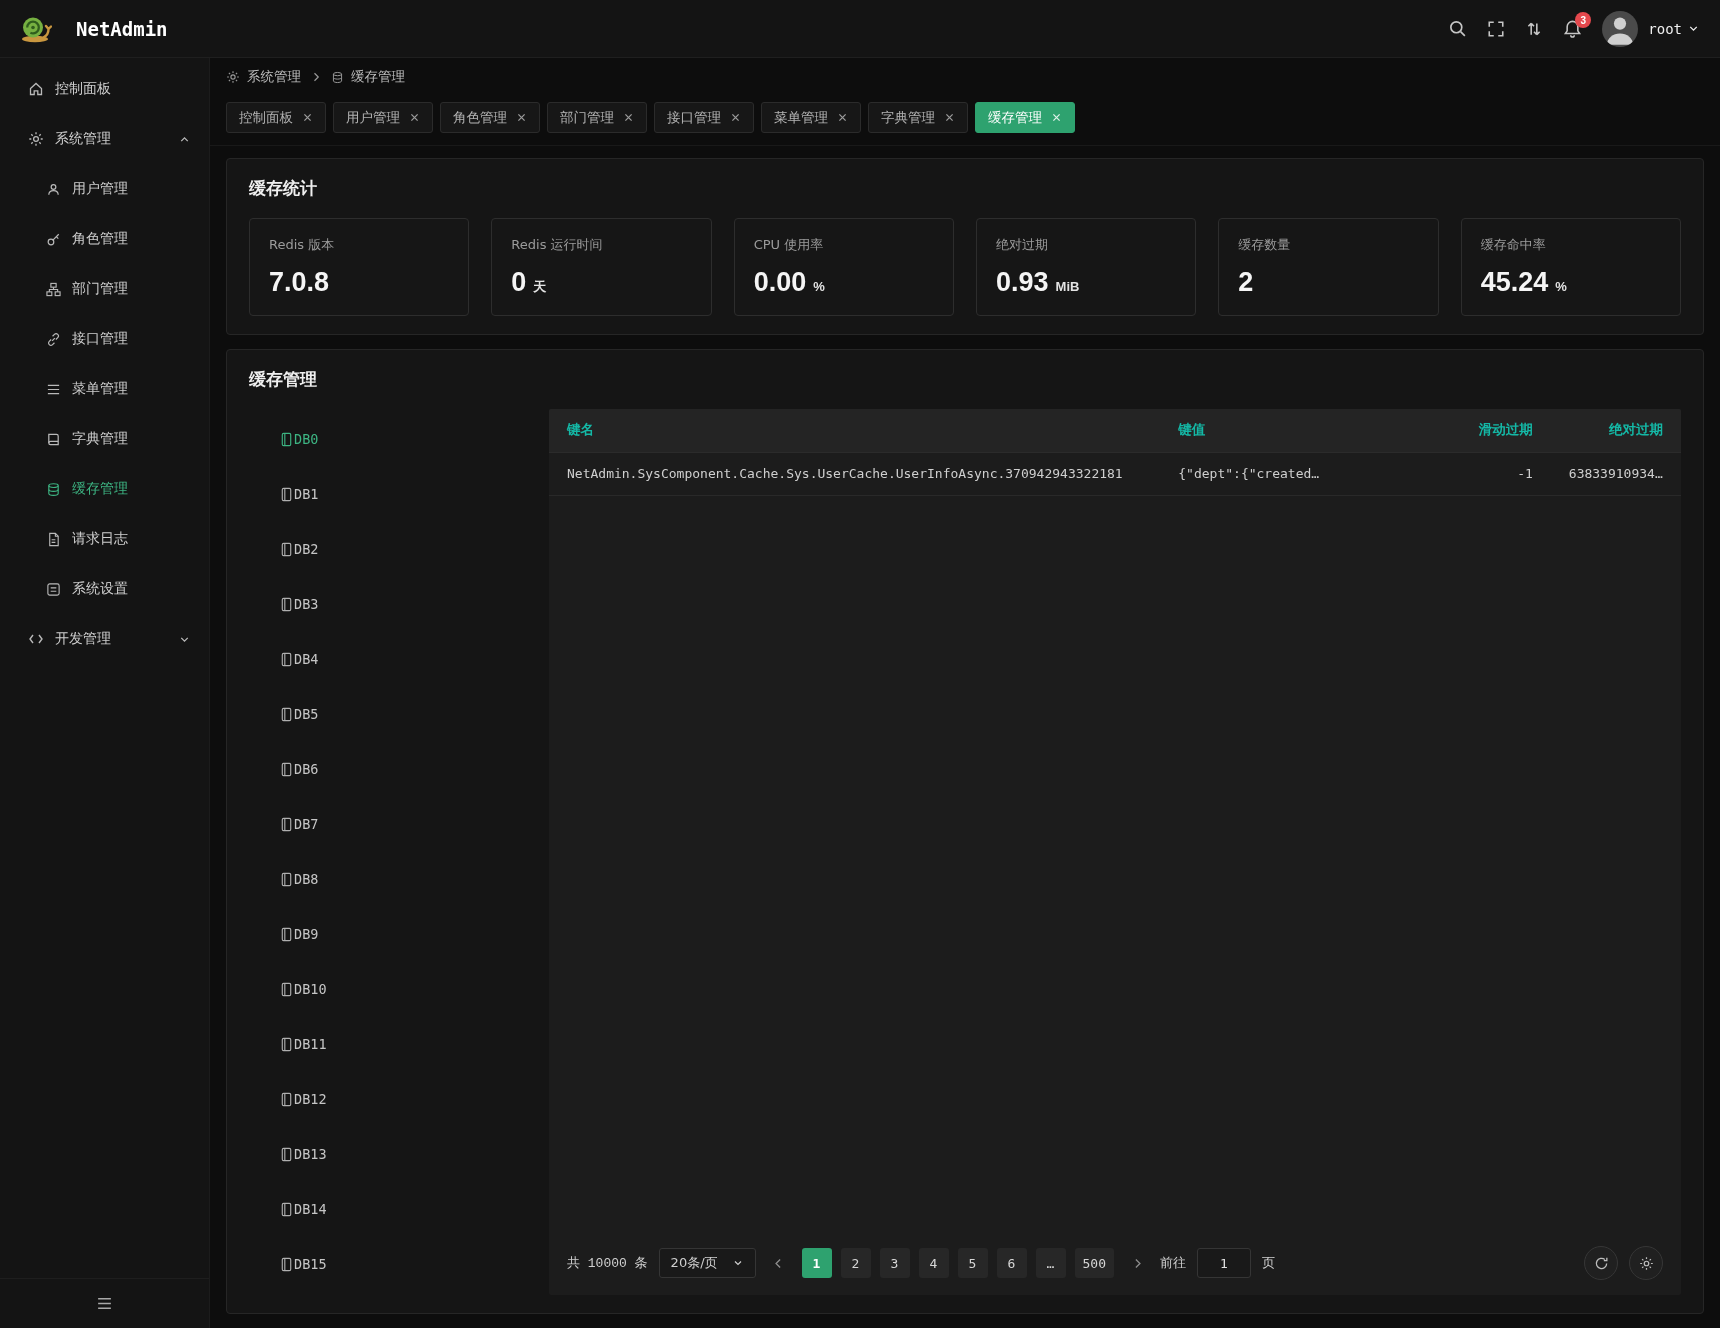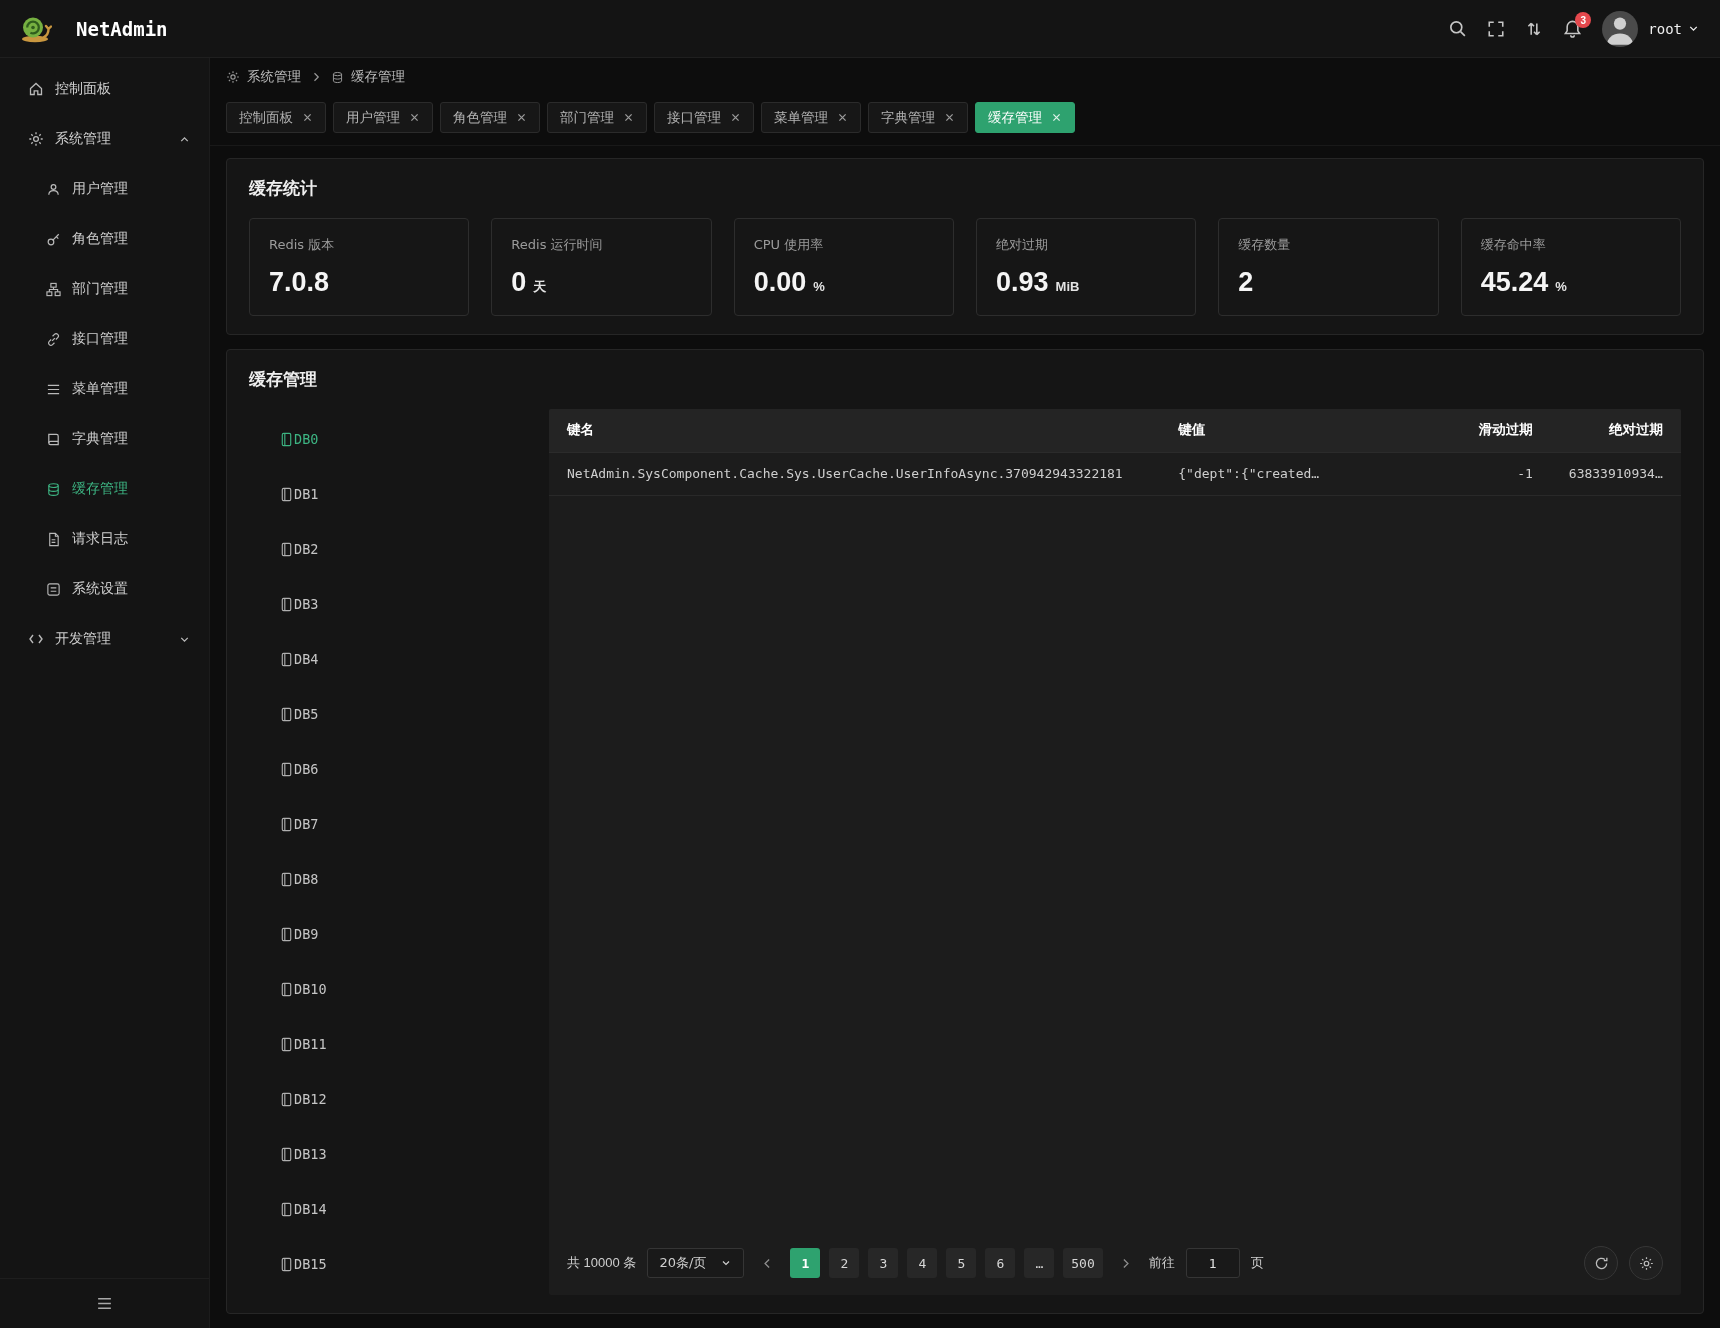--- a/index.html
+++ b/index.html
@@ -78,30 +78,30 @@
   .cache-body{flex:1;display:flex;min-height:0;}
   .db-list{width:300px;flex:0 0 300px;list-style:none;margin:0;padding:4px 0 0 30px;overflow:hidden;}
   .db-item{display:flex;align-items:flex-end;height:34px;margin-bottom:21px;
     font-family:"DejaVu Sans Mono","Liberation Mono",monospace;font-size:13.5px;color:#c5c5c5;cursor:pointer;}
   .db-item .icon{color:#b0b0b0;}
   .db-item.active,.db-item.active .icon{color:var(--accent_light);}
 
   .panel{flex:1;background:var(--panel);border-radius:2px;display:flex;flex-direction:column;min-width:0;overflow:hidden;}
   table{width:100%;border-collapse:collapse;table-layout:fixed;}
   th{height:43px;background:#242424;text-align:left;font-size:13.5px;font-weight:bold;
-    color:#ffffff;padding:12px 18px;border-bottom:1px solid #2b2b2b;}
+    color:#14b8a6;padding:12px 18px;border-bottom:1px solid #2b2b2b;}
   .c-key{width:54%;} .c-val{width:23%;} .c-num{width:11.5%;text-align:right;}
   td{height:43px;padding:0 18px;border-bottom:1px solid #292929;
     font-family:"DejaVu Sans Mono","Liberation Mono",monospace;font-size:13px;color:#cfcfcf;
     white-space:nowrap;overflow:hidden;text-overflow:ellipsis;}
   td.num{text-align:right;}
 
   .pagination{margin-top:auto;height:64px;flex:0 0 64px;display:flex;align-items:center;gap:11px;
     padding:0 18px;font-size:13px;color:#cfcfcf;}
-  .pg-total{font-family:Liberation Sans, sans-serif;}
+  .pg-total{font-family:Liberation Mono, monospace;}
   .pg-select{height:30px;border:1px solid #353535;border-radius:3px;background:#191919;
     display:flex;align-items:center;gap:14px;padding:0 11px;color:#cfcfcf;cursor:pointer;}
   .pg-arrow{background:none;border:none;color:#8d8d8d;display:flex;align-items:center;
     justify-content:center;width:24px;height:30px;cursor:pointer;padding:0;}
   .pages{display:flex;gap:9px;}
   .page{min-width:30px;height:30px;padding:0 8px;border:none;border-radius:3px;background:#272727;
     color:#d6d6d6;font-family:"DejaVu Sans Mono","Liberation Mono",monospace;font-size:13px;
     display:flex;align-items:center;justify-content:center;cursor:pointer;}
   .page.active{background:var(--accent);color:#fff;font-weight:bold;}
   .goto{width:54px;height:30px;background:#191919;border:1px solid #353535;border-radius:3px;

